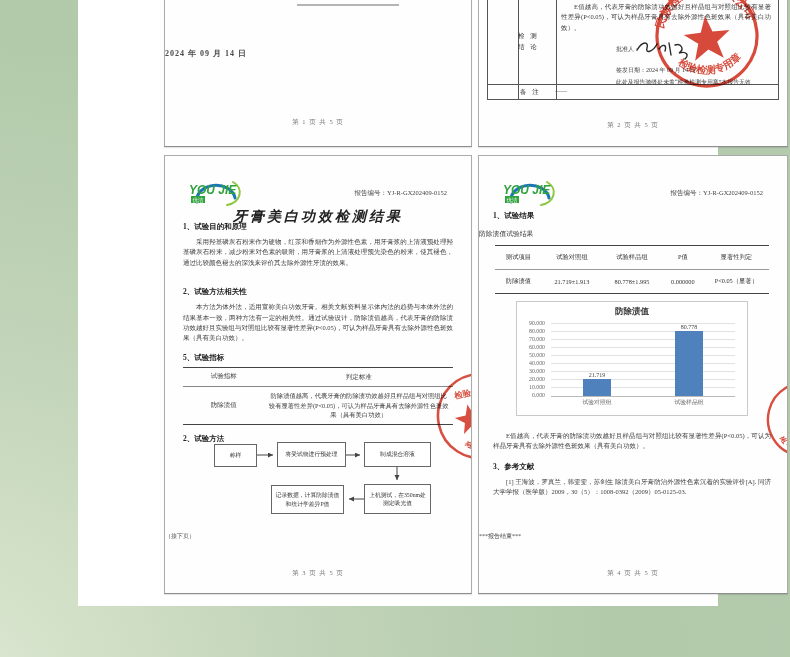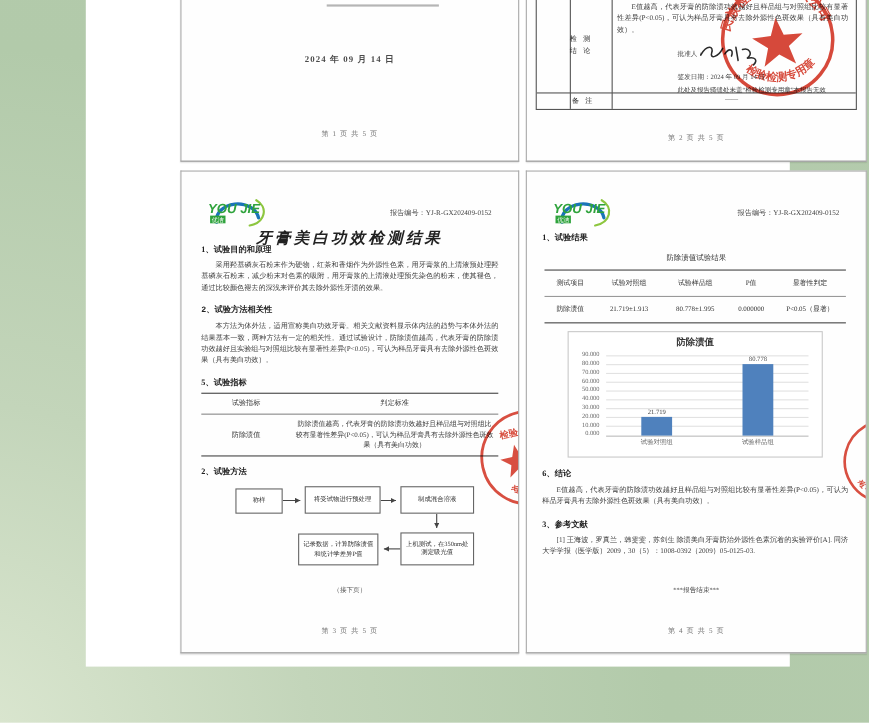--- a/index.html
+++ b/index.html
@@ -12,21 +12,21 @@
   .panel{position:absolute;left:78px;top:0;width:640px;height:606px;background:#ffffff;}
   .doc{
     position:absolute;background:#fefefe;border:1px solid #ababab;border-bottom-color:#8e8e8e;
     box-shadow:0 1px 1px rgba(0,0,0,.10);overflow:hidden;color:#3b3b3b;
   }
   .doc1{left:86px;top:-2px;width:306px;height:148px;border-top:none;}
   .doc2{left:400px;top:-2px;width:308px;height:148px;border-top:none;}
   .doc3{left:86px;top:155px;width:306px;height:437px;}
   .doc4{left:400px;top:155px;width:308px;height:437px;}
   .abs{position:absolute;}
-  .center{text-align:center;}
+  .center{text-align:left;}
   .footer{position:absolute;left:0;width:100%;text-align:center;font-size:6.5px;color:#777;letter-spacing:1px;}
   .date-line{font-size:8px;font-weight:bold;color:#4a4a4a;letter-spacing:1px;}
   .cutline{position:absolute;background:#b5b5b5;}
   .report-no{font-size:6.5px;color:#444;}
   .doc-title{font-size:14px;font-weight:bold;color:#222;letter-spacing:3px;text-align:center;}
   .h{font-size:7.5px;font-weight:bold;color:#222;}
   .p{font-size:6.5px;line-height:1.6;color:#3d3d3d;text-align:justify;text-indent:2em;}
   .small{font-size:6px;color:#3d3d3d;}
   
   .logo{width:66px;height:40px;}
@@ -117,21 +117,21 @@
       <path d="M50 10 A 17 13 0 0 1 44 33" fill="none" stroke="#8dc63f" stroke-width="2" stroke-linecap="round"></path>
       <text x="6" y="22" font-size="12" font-style="italic" font-weight="bold" fill="#2fa33c" font-family="'Liberation Sans',sans-serif">YOU JIE</text>
       <rect x="8" y="24" width="14" height="7" fill="#2fa33c"></rect>
       <text x="9.5" y="29.5" font-size="5.5" fill="#ffffff">优洁</text>
     </svg>
     <div class="abs report-no" style="right:24px;top:33px;">报告编号：YJ-R-GX202409-0152</div>
     <div class="abs doc-title" style="left:0;top:52px;width:100%;font-style:italic;">牙膏美白功效检测结果</div>
     <div class="abs" style="left:18px;top:66px;width:270px;">
       <div class="h">1、试验目的和原理</div>
       <div class="p" style="margin-top:5px;">采用羟基磷灰石粉末作为硬物，红茶和香烟作为外源性色素，用牙膏浆的上清液预处理羟基磷灰石粉末，减少粉末对色素的吸附，用牙膏浆的上清液处理预先染色的粉末，使其褪色，通过比较颜色褪去的深浅来评价其去除外源性牙渍的效果。</div>
-      <div class="h" style="margin-top:9px;font-family:Liberation Mono, monospace;">2、试验方法相关性</div>
+      <div class="h" style="margin-top:19px;">2、试验方法相关性</div>
       <div class="p" style="margin-top:5px;">本方法为体外法，适用宣称美白功效牙膏。相关文献资料显示体内法的趋势与本体外法的结果基本一致，两种方法有一定的相关性。通过试验设计，防除渍值越高，代表牙膏的防除渍功效越好且实验组与对照组比较有显著性差异(P&lt;0.05)，可认为样品牙膏具有去除外源性色斑效果（具有美白功效）。</div>
       <div class="h" style="margin-top:9px;">5、试验指标</div>
       <div class="spec-table">
         <div class="spec-row spec-hd">
           <div class="spec-c1" style="font-weight:normal;">试验指标</div>
           <div class="spec-c2" style="font-size:6.5px;">判定标准</div>
         </div>
         <div class="spec-row">
           <div class="spec-c1">防除渍值</div>
           <div class="spec-c2">防除渍值越高，代表牙膏的防除渍功效越好且样品组与对照组比较有显著性差异(P&lt;0.05)，可认为样品牙膏具有去除外源性色斑效果（具有美白功效）</div>
@@ -234,21 +234,20 @@
             <div class="bar" style="height: 89.7533%; background: rgb(79, 129, 189);"></div>
           </div>
         </div>
       <div class="chart-xaxis">
           <div class="xlab" style="left: 25%;">试验对照组</div>
           <div class="xlab" style="left: 75%;">试验样品组</div>
         </div>
     </div>
 
     <div class="abs" style="left:14px;top:270px;width:278px;">
-      <div class="h">6、结论</div>
       <div class="p" style="margin-top:5px;">E值越高，代表牙膏的防除渍功效越好且样品组与对照组比较有显著性差异(P&lt;0.05)，可认为样品牙膏具有去除外源性色斑效果（具有美白功效）。</div>
       <div class="h" style="margin-top:10px;">3、参考文献</div>
       <div class="p" style="margin-top:5px;">[1] 王海波，罗真兰，韩雯雯，苏剑生 除渍美白牙膏防治外源性色素沉着的实验评价[A]. 同济大学学报（医学版）2009，30（5）：1008-0392（2009）05-0125-03.</div>
     </div>
     <div class="abs small center" style="left:0;top:376px;width:100%;color:#444;">***报告结束***</div>
     <div class="footer" style="top:413px;">第 4 页 共 5 页</div>
 
     <svg class="seam" style="left:282px;top:215px;" width="90" height="100" viewBox="0 0 90 100">
       <g transform="rotate(14 42 48)">
         <circle cx="44" cy="48" r="37" fill="none" stroke="#d2301f" stroke-width="2.4"></circle>

